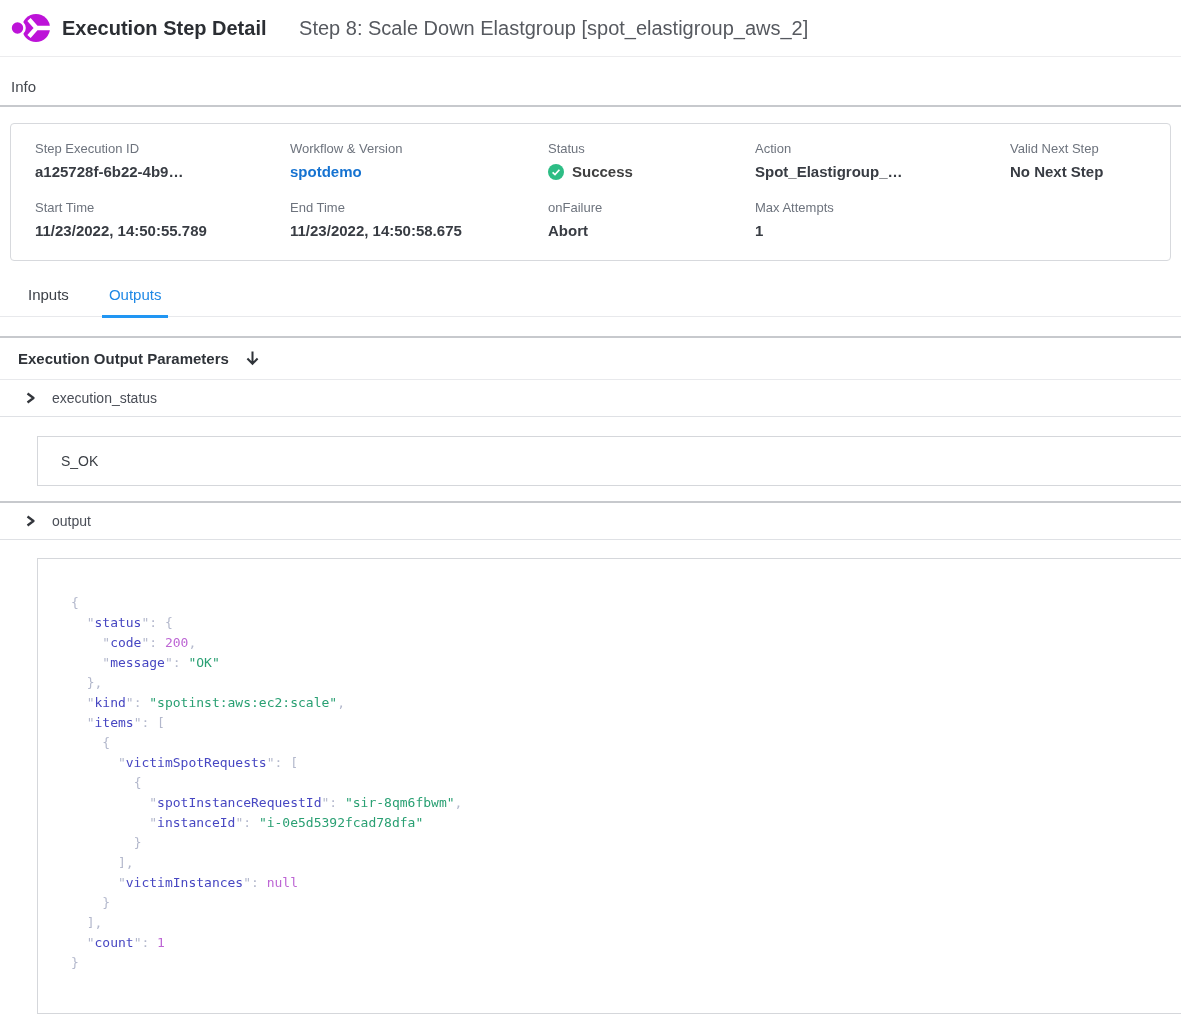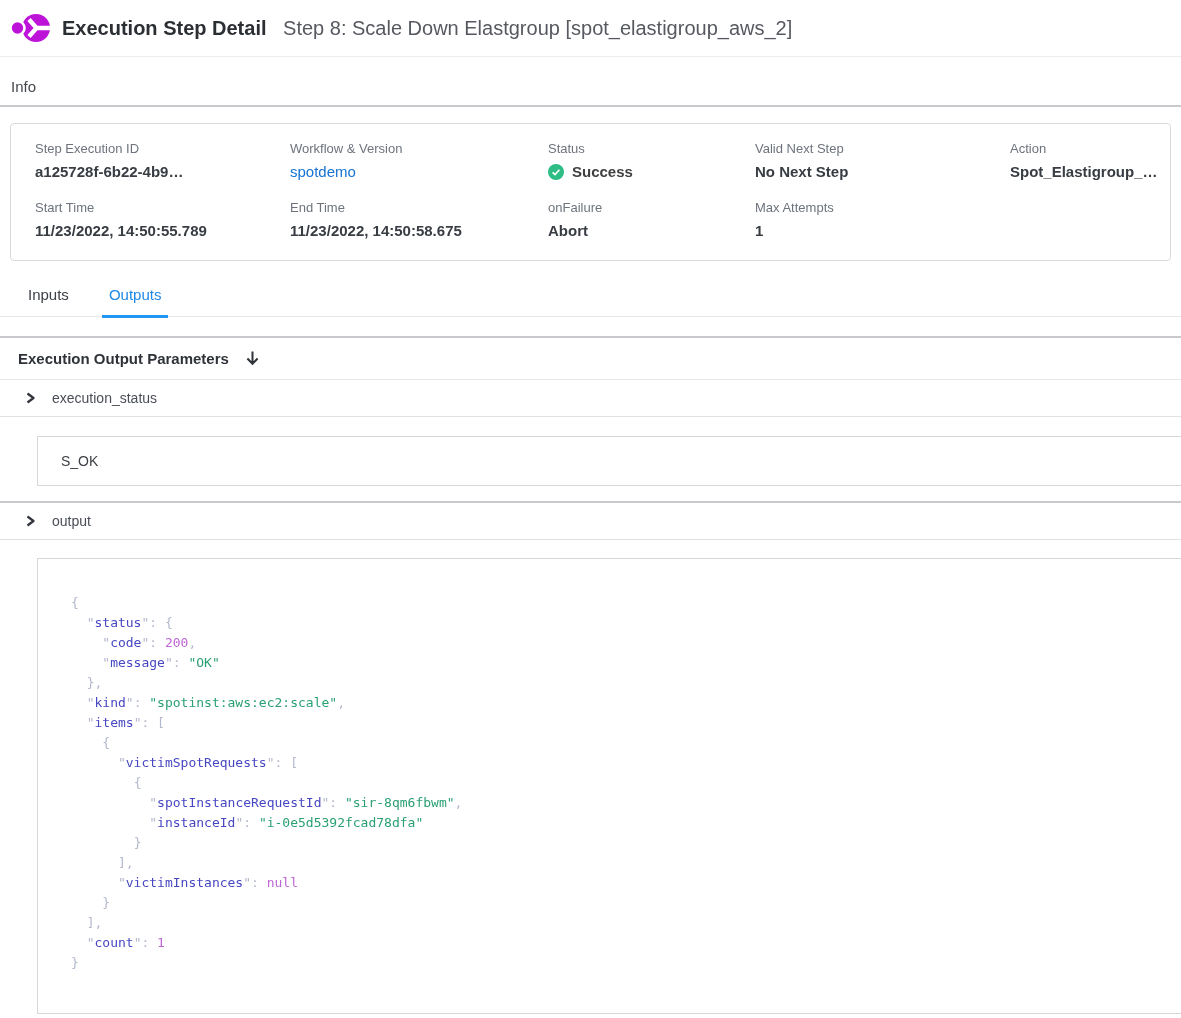--- a/index.html
+++ b/index.html
@@ -8,33 +8,33 @@
     width:1181px; height:1018px; overflow:hidden;
     font-family:"Liberation Sans", sans-serif;
     color:#3c4046;
   }
   
   .page-header { display:flex; align-items:center; height:57px; padding-left:8px;
     border-bottom:1px solid #ececee; }
   .logo { width:46px; height:40px; flex:0 0 auto; }
   .title-wrap { margin-left:8px; font-size:20px; white-space:nowrap; }
   .title-main { font-weight:700; color:#2b2e33; }
-  .title-sub { font-weight:400; color:#56595f; margin-left:11px; }
+  .title-sub { font-weight:400; color:#56595f; margin-left:27px; }
   
   .div-light  { border-top:1px solid #e8e9ec; }
   .div-medium { border-top:2px solid #c7c9cd; }
   .div-row    { border-top:1px solid #dfe1e5; }
   
   .section-label { margin:21px 0 10px 11px; font-size:15px; color:#44484e; }
   .info-card { margin:16px 10px 0 10px; border:1px solid #d7d9dd; border-radius:4px;
     padding:17px 0 21px 24px;
     display:grid; grid-template-columns:255px 258px 207px 255px 1fr; row-gap:20px; }
   .flabel { font-size:13px; color:#6d737d; }
   .fval { margin-top:7px; font-size:15px; font-weight:700; color:#383c43; white-space:nowrap; }
-  .fval.link { color:var(--link-blue); font-weight:400; cursor:pointer; }
+  .fval.link { color:var(--link-blue); font-weight:700; cursor:pointer; }
   .fval.status { display:flex; align-items:center; gap:8px; font-weight:700; color:#404040; }
   .fval.status svg { flex:0 0 auto; }
   
   .tabs { margin-top:25px; padding-left:21px; border-bottom:1px solid #e8e9ec;
     display:flex; gap:26px; }
   .tab { font-size:15px; font-weight:400; color:#3c4047; padding:0 7px 13px 7px;
     cursor:pointer; position:relative; }
   .tab.active { color:#1e88e5; }
   .tab.active::after { content:""; position:absolute; left:0; right:0; bottom:-2px;
     height:3px; background:var(--tab-blue); }
@@ -88,26 +88,26 @@
     <div class="flabel">Status</div>
     <div class="fval status">
       <svg width="16" height="16" viewBox="0 0 16 16">
         <circle cx="8" cy="8" r="8" fill="#2dbd85"></circle>
         <polyline points="4.6,8.3 7,10.6 11.4,5.7" fill="none" stroke="#ffffff" stroke-width="1.7"></polyline>
       </svg>
       <span>Success</span>
     </div>
   </div>
   <div>
+    <div class="flabel">Action</div>
+    <div class="fval">Spot_Elastigroup_…</div>
+  </div>
+  <div>
     <div class="flabel">Valid Next Step</div>
     <div class="fval">No Next Step</div>
-  </div>
-  <div>
-    <div class="flabel">Action</div>
-    <div class="fval">Spot_Elastigroup_…</div>
   </div>
   <div>
     <div class="flabel">Start Time</div>
     <div class="fval">11/23/2022, 14:50:55.789</div>
   </div>
   <div>
     <div class="flabel">End Time</div>
     <div class="fval">11/23/2022, 14:50:58.675</div>
   </div>
   <div>

